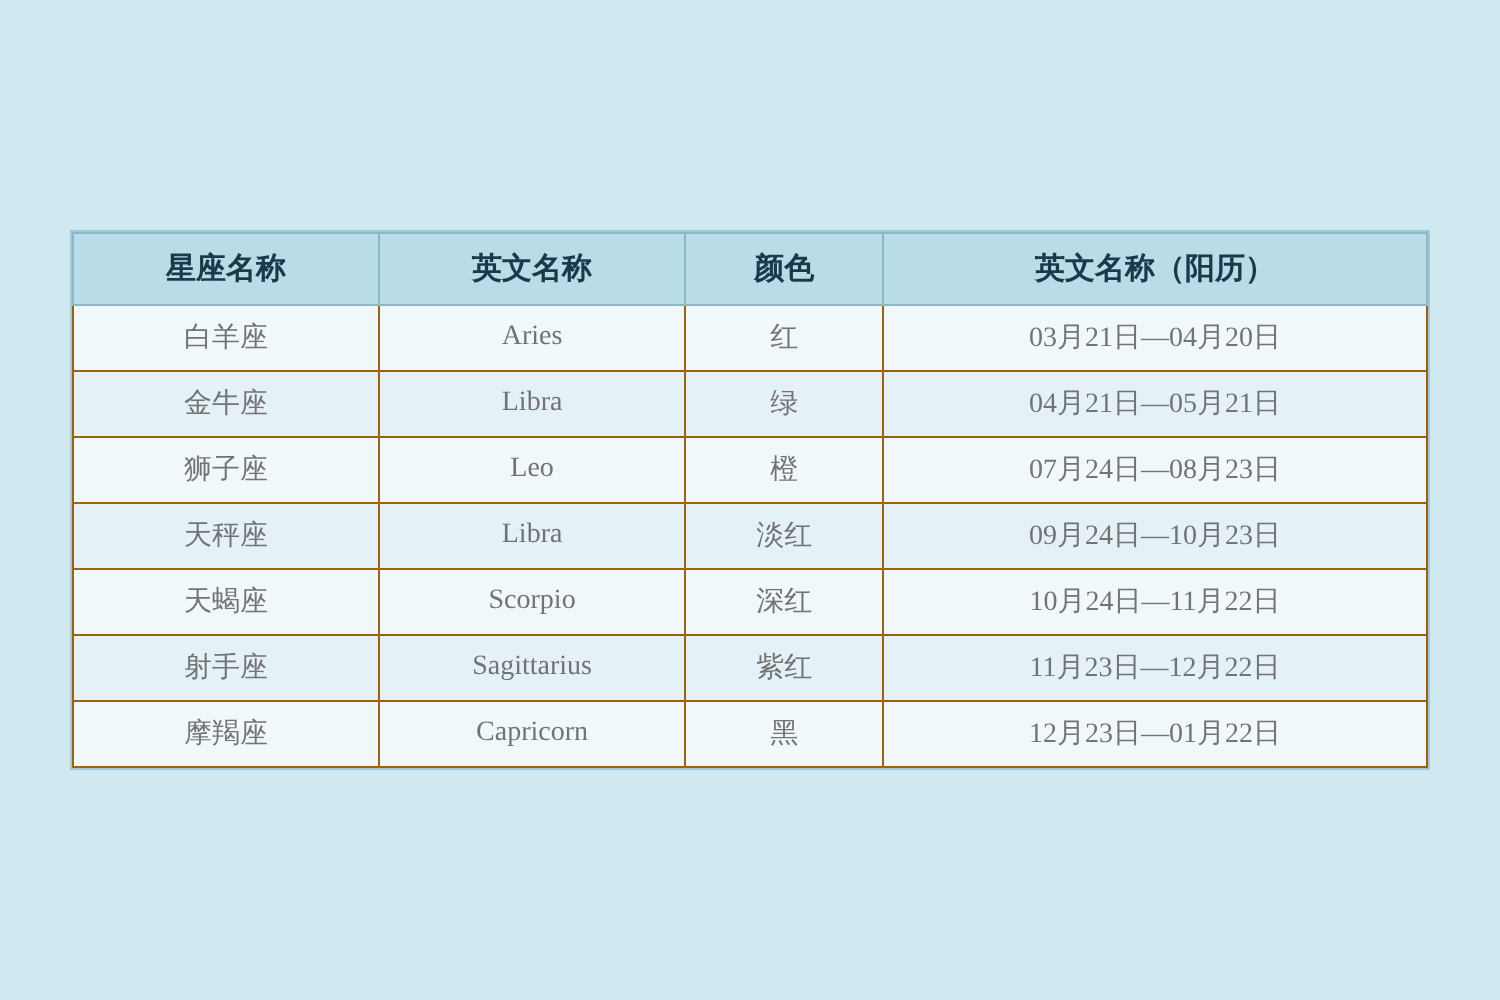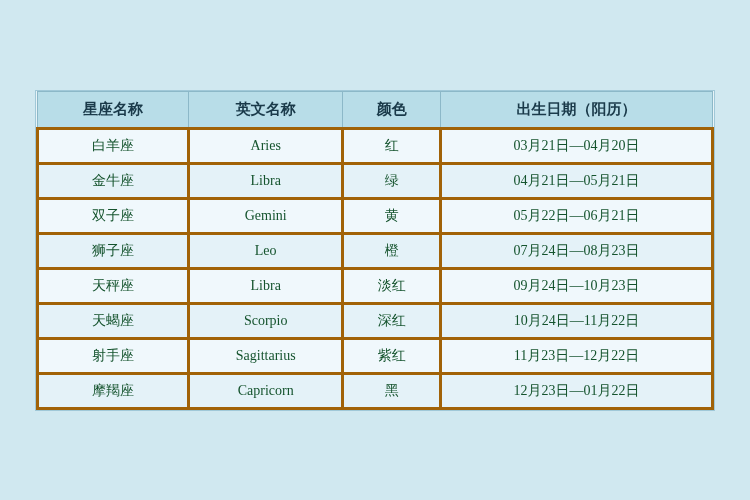--- a/index.html
+++ b/index.html
@@ -45,24 +45,24 @@
 
     tbody tr {
       background-color: #f0f8fc;
     }
 
     tbody tr:nth-child(even) {
       background-color: #e4f2f8;
     }
 
     tbody td {
-      border: 3px solid #a16207;
+      border: 1px solid #a16207;
       padding: 7px 12px;
       text-align: center;
-      color: #14532d;
+      color: #737373;
       font-size: 14px;
     }
 
     tbody td:first-child {
       font-size: 14px;
     }
 
     tbody td:nth-child(2) {
       font-style: normal;
     }
@@ -70,41 +70,35 @@
 </head>
 <body>
 
 <div class="table-container">
   <table>
     <thead>
       <tr>
         <th>星座名称</th>
         <th>英文名称</th>
         <th>颜色</th>
-        <th>出生日期（阳历）</th>
+        <th>英文名称（阳历）</th>
       </tr>
     </thead>
     <tbody id="table-body">
     <tr>
           <td>白羊座</td>
           <td>Aries</td>
           <td>红</td>
           <td>03月21日—04月20日</td>
         </tr>
         <tr>
           <td>金牛座</td>
           <td>Libra</td>
           <td>绿</td>
           <td>04月21日—05月21日</td>
-        </tr>
-        <tr>
-          <td>双子座</td>
-          <td>Gemini</td>
-          <td>黄</td>
-          <td>05月22日—06月21日</td>
         </tr>
         <tr>
           <td>狮子座</td>
           <td>Leo</td>
           <td>橙</td>
           <td>07月24日—08月23日</td>
         </tr>
         <tr>
           <td>天秤座</td>
           <td>Libra</td>

